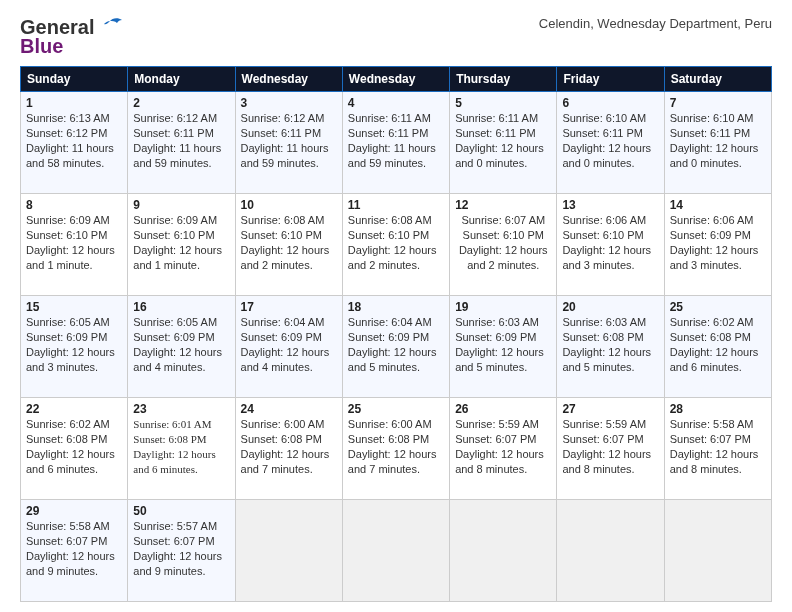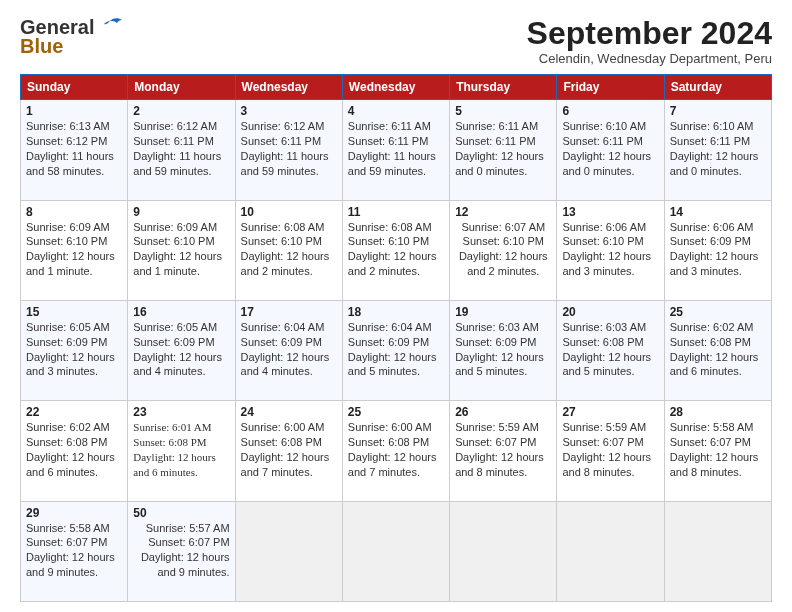--- a/index.html
+++ b/index.html
@@ -46,21 +46,21 @@
       font-size: 13px;
       color: #444;
     }
     .calendar {
       flex: 1;
       border-collapse: collapse;
       width: 100%;
       table-layout: fixed;
     }
     .calendar thead tr th {
-      background: #b91c1c;
+      background: #0f172a;
       color: #fff;
       font-size: 12px;
       font-weight: bold;
       padding: 5px 6px;
       text-align: left;
       border: 1px solid #1a6bbf;
     }
     .calendar tbody tr td {
       vertical-align: top;
       border: 1px solid #ccc;
@@ -97,24 +97,23 @@
 <div class="page">
   <div class="header">
     <div class="logo">
       <div class="logo-row">
         <span style="font-size:20px;font-weight:bold;color:#333;">General</span>
         <svg width="28" height="22" viewBox="0 0 28 22">
           <path d="M14 4 C16 1, 22 0, 26 3 C24 3, 22 4, 21 6 C19 4, 16 4, 14 4Z" fill="#1a6bbf"></path>
           <path d="M14 4 C12 6, 10 8, 8 7 C10 5, 12 4, 14 4Z" fill="#1a6bbf"></path>
         </svg>
       </div>
-      <span style="font-size:20px;font-weight:bold;color:#a16207;margin-top:-4px;">Blue</span>
+      <span style="font-size:20px;font-weight:bold;color:#701a75;margin-top:-4px;">Blue</span>
     </div>
     <div class="title-block">
-      <div class="month-title">September 2024</div>
       <div class="subtitle">Celendin, Wednesday Department, Peru</div>
     </div>
   </div>
 
   <table class="calendar">
     <thead>
       <tr>
         <th>Sunday</th>
         <th>Monday</th>
         <th>Wednesday</th>
@@ -332,21 +331,21 @@
         <tr>
           <td>
             <span class="day-num">29</span>
             <div class="cell-text" style="white-space: pre-line;">Sunrise: 5:58 AM
 Sunset: 6:07 PM
 Daylight: 12 hours
 and 9 minutes.</div>
           </td>
           <td>
             <span class="day-num">50</span>
-            <div class="cell-text" style="white-space: pre-line; text-align: right;">Sunrise: 5:57 AM
+            <div class="cell-text" style="white-space: pre-line;">Sunrise: 5:57 AM
 Sunset: 6:07 PM
 Daylight: 12 hours
 and 9 minutes.</div>
           </td>
           <td class="empty"></td>
           <td class="empty"></td>
           <td class="empty"></td>
           <td class="empty"></td>
           <td class="empty"></td>
         </tr>

